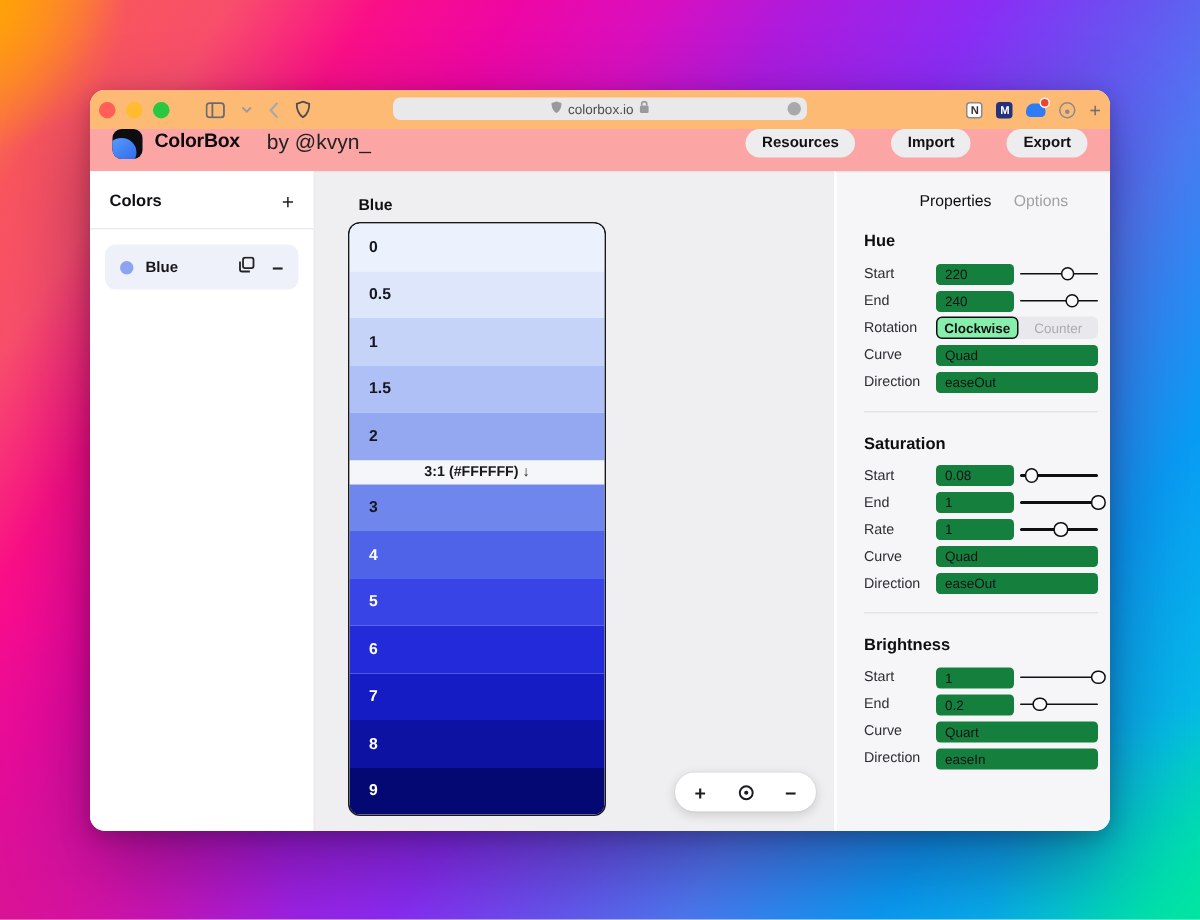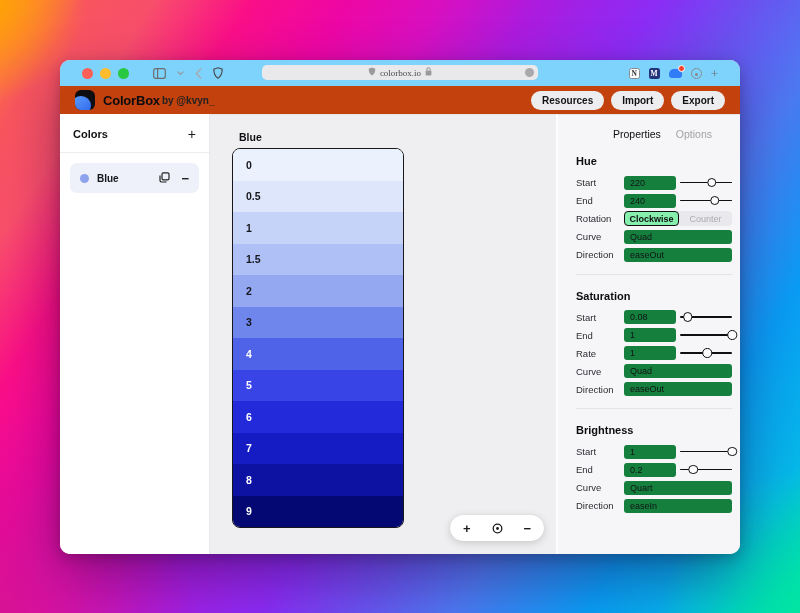--- a/index.html
+++ b/index.html
@@ -14,21 +14,21 @@
         #EE06A4 29%, #D80FC0 37%, #AC1BDE 45%, #8B2CF5 55%, #6A51F0 63%,
         #4E78F2 71%, #0A9BF5 82%, #06B8E8 92%, #00D9B0 100%);
     position: relative;
   }
   .window {
     position: absolute; left: 60px; top: 60px; width: 680px; height: 494px;
     background: #fff; border-radius: 10px; overflow: hidden;
     box-shadow: 0 22px 55px rgba(20,0,40,.38), 0 4px 14px rgba(0,0,0,.22);
   }
   
-  .titlebar { height: 26px; background: #7dd3fc; display: flex; align-items: center; padding: 0 22px; position: relative; font-family: Liberation Serif, serif; }
+  .titlebar { height: 26px; background: #fdba74; display: flex; align-items: center; padding: 0 6px; position: relative; }
   .lights { display: flex; gap: 7px; }
   .light { width: 11px; height: 11px; border-radius: 50%; }
   .light.r { background: #FF5F57; } .light.y { background: #FEBC2E; } .light.g { background: #28C840; }
   .nav-icons { display: flex; align-items: center; gap: 11px; margin-left: 24px; color: #6b6b6e; }
   .nav-icons svg { display: block; }
   .urlbar {
     position: absolute; left: 50%; top: 5px; transform: translateX(-50%);
     width: 276px; height: 15px; background: #E9E9EB; border-radius: 5px;
     display: flex; align-items: center; justify-content: center; gap: 4px;
     font-size: 9px; color: #4c4c50;
@@ -37,26 +37,26 @@
   .tb-right { margin-left: auto; display: flex; align-items: center; gap: 9px; }
   .ext { position: relative; display: flex; align-items: center; justify-content: center; }
   .ext-n { width: 11px; height: 11px; border: 1px solid #8a8a8e; border-radius: 2.5px; background: #fff; font-size: 7.5px; font-weight: bold; color: #333; }
   .ext-m { width: 11px; height: 11px; border-radius: 2.5px; background: #24317B; font-size: 7.5px; font-weight: bold; color: #fff; }
   .ext-cloud { width: 13px; height: 9px; border-radius: 5px 5px 3px 3px; background: #2F7CF6; }
   .ext-cloud .badge { position: absolute; right: -3px; top: -4px; width: 7px; height: 7px; border-radius: 50%; background: #F5402C; border: 1px solid #fcfcfd; }
   .ext-key { width: 11px; height: 11px; border-radius: 50%; border: 1.4px solid #8a8a8e; }
   .ext-key:after { content:""; display:block; width:3px; height:3px; border-radius:50%; background:#8a8a8e; margin:2.4px auto 0; }
   .tb-plus { font-size: 13px; color: #6b6b6e; line-height: 1; }
   
-  .appheader { height: 28px; background: #c2410c; display: flex; align-items: center; padding: 0 15px; }
+  .appheader { height: 28px; background: #fca5a5; display: flex; padding: 0 15px; }
   .logo { width: 20px; height: 20px; border-radius: 6px; background: #0d0d12; position: relative; overflow: hidden; margin-right: 8px; }
   .logo:after { content:""; position:absolute; left:-4px; bottom:-5px; width:20px; height:19px; border-radius:50%; background: linear-gradient(140deg,#5AA0FF,#2E62E8); }
   .app-name { font-size: 13px; font-weight: bold; color: #0c0c10; letter-spacing: -.2px; }
-  .byline { font-size: 10px; font-weight: bold; color: #222; margin-left: 2px; }
-  .hdr-buttons { margin-left: auto; display: flex; gap: 7px; }
+  .byline { font-size: 14px; font-weight: normal; color: #222; margin-left: 18px; }
+  .hdr-buttons { margin-left: auto; display: flex; gap: 24px; }
   .hdr-btn { height: 19px; line-height: 19px; padding: 0 11px; border-radius: 10px; background: #EDEDEF; font-size: 10px; font-weight: bold; color: #121214; }
   
   .content { display: flex; height: 440px; }
   .sidebar { width: 150px; background: #fff; border-right: 1px solid #E9E9EB; padding: 13px 10px 0; }
   .sb-head { display: flex; align-items: center; justify-content: space-between; padding: 0 3px; gap: 48px; }
   .sb-title { font-size: 11px; font-weight: bold; color: #101014; }
   .sb-add { font-size: 14px; color: #1a1a1e; line-height: 1; }
   .sb-divider { border-top: 1px solid #ECECEE; margin: 11px -10px 10px; }
   .sb-item { height: 30px; border-radius: 7px; background: #EEF1F9; display: flex; align-items: center; padding: 0 10px; gap: 8px; }
   .sb-dot { width: 9px; height: 9px; border-radius: 50%; }
@@ -188,20 +188,21 @@
     </aside>
 
     <main class="canvas">
       <div class="scale-label">Blue</div>
       <div class="card" id="scale-card">
           <div class="crow" style="background: rgb(235, 241, 253); color: rgb(21, 21, 28);">0</div>
           <div class="crow" style="background: rgb(221, 230, 251); color: rgb(21, 21, 28);">0.5</div>
           <div class="crow" style="background: rgb(198, 211, 248); color: rgb(21, 21, 28);">1</div>
           <div class="crow" style="background: rgb(174, 192, 245); color: rgb(21, 21, 28);">1.5</div>
           <div class="crow" style="background: rgb(147, 168, 241); color: rgb(21, 21, 28);">2</div>
+          <div class="cmarker">3:1 (#FFFFFF) ↓</div>
           <div class="crow" style="background: rgb(111, 134, 236); color: rgb(21, 21, 28);">3</div>
           <div class="crow" style="background: rgb(79, 99, 233); color: rgb(255, 255, 255);">4</div>
           <div class="crow" style="background: rgb(57, 68, 230); color: rgb(255, 255, 255);">5</div>
           <div class="crow" style="background: rgb(34, 42, 218); color: rgb(255, 255, 255);">6</div>
           <div class="crow" style="background: rgb(22, 28, 196); color: rgb(255, 255, 255);">7</div>
           <div class="crow" style="background: rgb(13, 18, 163); color: rgb(255, 255, 255);">8</div>
           <div class="crow" style="background: rgb(4, 8, 115); color: rgb(255, 255, 255);">9</div>
         </div>
       <div class="zoom-pill">
         <span class="zbtn">+</span>

